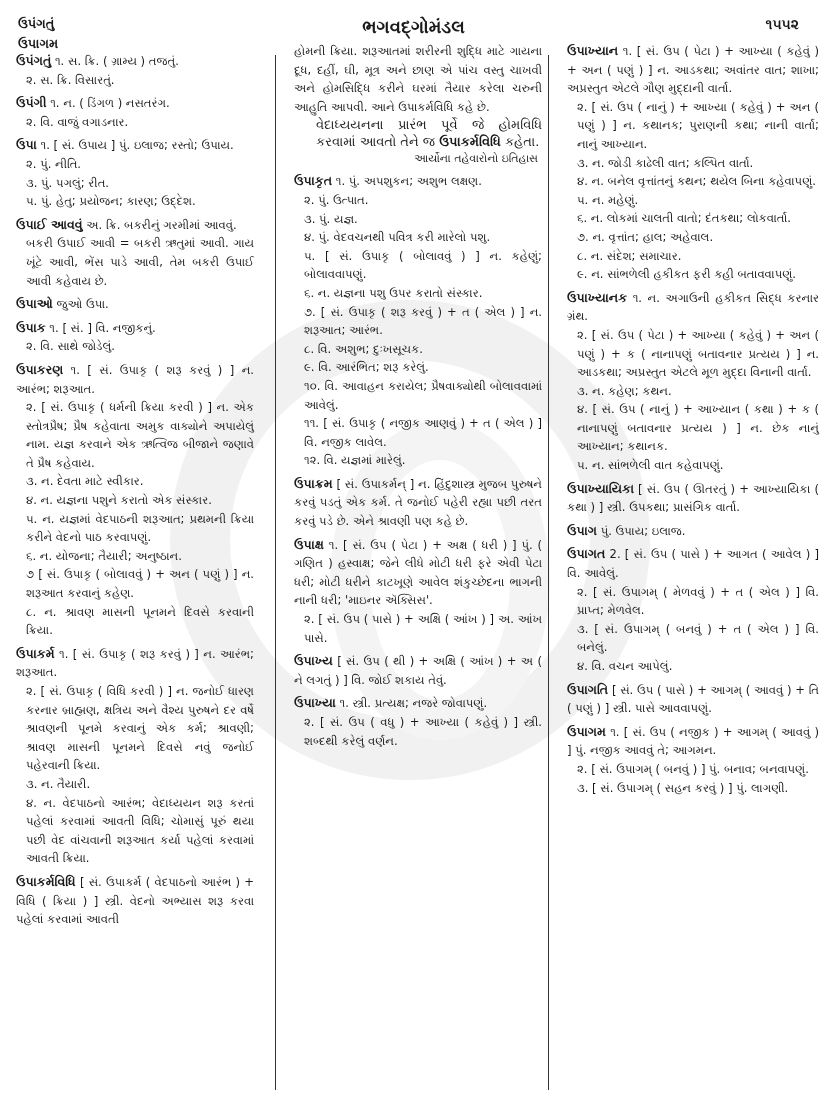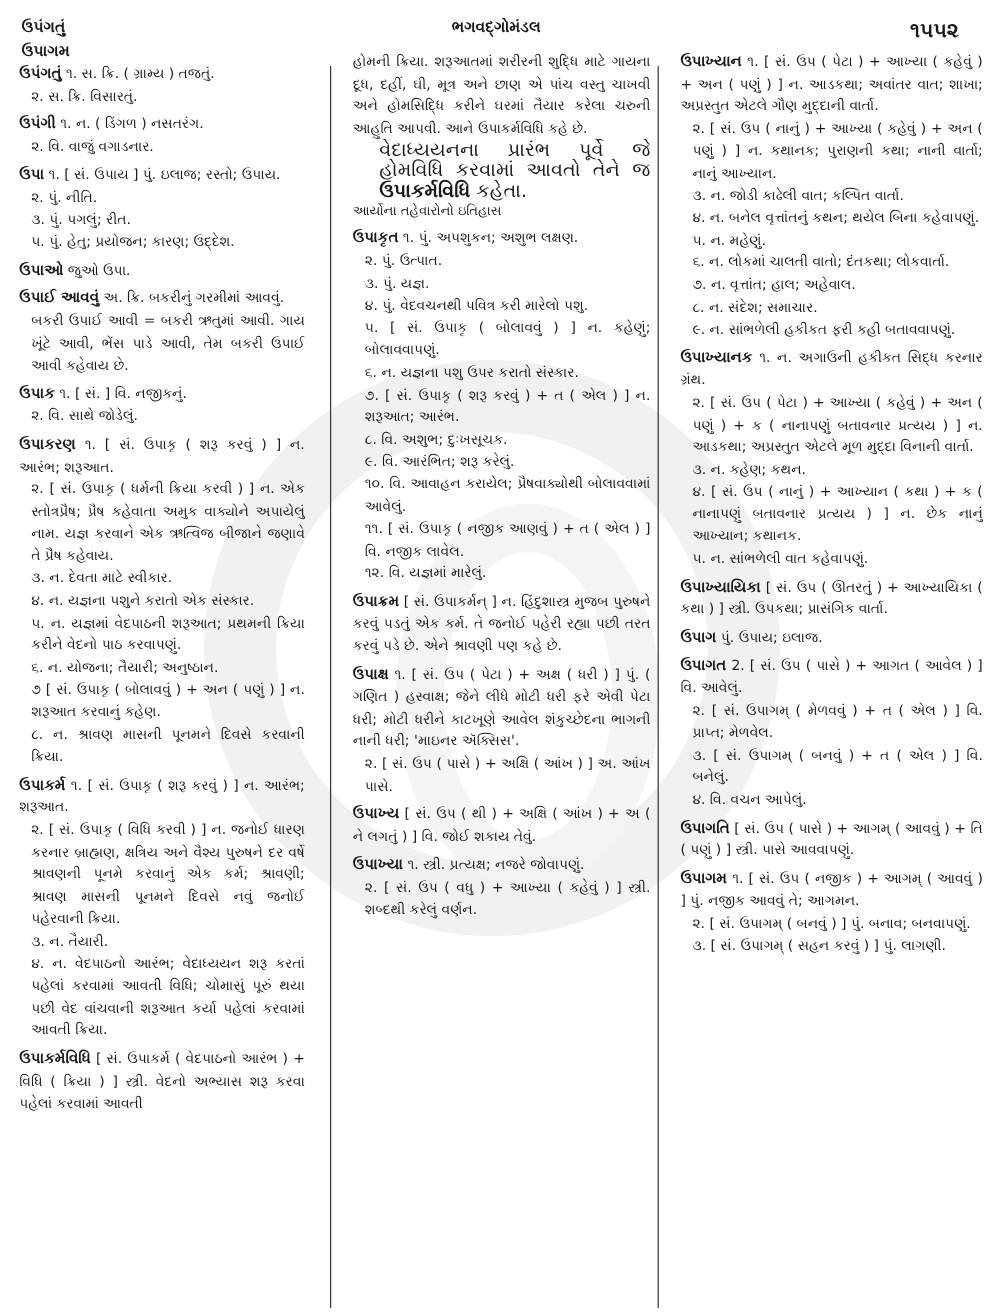--- a/index.html
+++ b/index.html
@@ -14,39 +14,39 @@
     border-radius: 50%; border: 60px solid #f1f1f1; box-sizing: border-box;
     pointer-events: none;
   }
   .watermark2 {
     position: absolute; left: 330px; top: 420px; width: 220px; height: 320px;
     border-radius: 50%; border: 40px solid #f4f4f4; box-sizing: border-box;
     pointer-events: none;
   }
   .header { position: absolute; top: 16px; left: 18px; right: 16px; height: 22px; }
   .hdr-left { position: absolute; left: 0; top: 0; font-size: 13px; font-weight: bold; }
-  .hdr-center { position: absolute; left: 0; right: 0; text-align: center; top: 0; font-size: 13px; font-weight: bold; }
-  .hdr-right { position: absolute; right: 10px; top: 0; font-size: 17px; font-weight: bold; }
+  .hdr-center { position: absolute; left: 0; right: 0; text-align: center; top: 0; font-size: 18px; font-weight: bold; }
+  .hdr-right { position: absolute; right: 10px; top: 0; font-size: 14px; font-weight: bold; }
   .guide2 { position: absolute; left: 18px; top: 36px; font-size: 13px; font-weight: bold; }
   .columns { position: absolute; top: 52px; left: 16px; width: 800px; height: 1035px; }
   .col {
     position: absolute; top: 0; bottom: 0; box-sizing: border-box;
     font-size: 11.6px; line-height: 18.6px; text-align: justify;
   }
   .col1 { left: 0; width: 258px; padding-right: 20px; }
   .col2 { left: 270px; width: 262px; padding-left: 8px; padding-right: 6px; top: -10px; }
   .col3 { left: 543px; width: 260px; padding-left: 8px; top: -10px; }
   .rule { position: absolute; width: 1px; background: #333; }
   .rule1 { left: 275px; top: 55px; height: 1035px; }
   .rule2 { left: 548px; top: 55px; height: 1035px; }
   .entry { margin-bottom: 5px; }
   .hw { font-weight: bold; font-size: 12.6px; }
   .sense { display: block; padding-left: 10px; text-indent: 0; }
-  .quote { display: block; padding-left: 22px; font-size: 16px; line-height: 17px; }
-  .quote-src { display: block; font-size: 11px; line-height: 17px; padding-right: 4px; }
+  .quote { display: block; padding-left: 22px; font-size: 13px; line-height: 17px; }
+  .quote-src { display: block; text-align: right; font-size: 11px; line-height: 17px; padding-right: 4px; }
   .qhw { font-weight: bold; }
 </style>
 </head>
 <body>
 
 <div class="page">
   <div class="watermark"></div>
   <div class="watermark2"></div>
 
   <div class="header">
@@ -57,22 +57,22 @@
   <div class="guide2">ઉપાગમ</div>
 
   <div class="rule rule1"></div>
   <div class="rule rule2"></div>
 
   <div class="columns">
     <div class="col col1" id="col0">
         <div class="entry"><span class="hw">ઉપંગતું</span> <span>૧. સ. ક્રિ. ( ગ્રામ્ય ) તજતું.</span><span class="sense">૨. સ. ક્રિ. વિસારતું.</span></div>
         <div class="entry"><span class="hw">ઉપંગી</span> <span>૧. ન. ( ડિંગળ ) નસતરંગ.</span><span class="sense">૨. વિ. વાજું વગાડનાર.</span></div>
         <div class="entry"><span class="hw">ઉપા</span> <span>૧. [ સં. ઉપાય ] પું. ઇલાજ; રસ્તો; ઉપાય.</span><span class="sense">૨. પું. નીતિ.</span><span class="sense">૩. પું. પગલું; રીત.</span><span class="sense">૫. પું. હેતુ; પ્રયોજન; કારણ; ઉદ્દેશ.</span></div>
+        <div class="entry"><span class="hw">ઉપાઈ આવવું</span> <span>અ. ક્રિ. બકરીનું ગરમીમાં આવવું.</span><span class="sense">બકરી ઉપાઈ આવી = બકરી ઋતુમાં આવી. ગાય ખૂંટે આવી, ભેંસ પાડે આવી, તેમ બકરી ઉપાઈ આવી કહેવાય છે.</span></div>
         <div class="entry"><span class="hw">ઉપાઓ</span> <span>જુઓ ઉપા.</span></div>
-        <div class="entry"><span class="hw">ઉપાઈ આવવું</span> <span>અ. ક્રિ. બકરીનું ગરમીમાં આવવું.</span><span class="sense">બકરી ઉપાઈ આવી = બકરી ઋતુમાં આવી. ગાય ખૂંટે આવી, ભેંસ પાડે આવી, તેમ બકરી ઉપાઈ આવી કહેવાય છે.</span></div>
         <div class="entry"><span class="hw">ઉપાક</span> <span>૧. [ સં. ] વિ. નજીકનું.</span><span class="sense">૨. વિ. સાથે જોડેલું.</span></div>
         <div class="entry"><span class="hw">ઉપાકરણ</span> <span>૧. [ સં. ઉપાકૃ ( શરૂ કરવું ) ] ન. આરંભ; શરૂઆત.</span><span class="sense">૨. [ સં. ઉપાકૃ ( ધર્મની ક્રિયા કરવી ) ] ન. એક સ્તોત્રપ્રૈષ; પ્રૈષ કહેવાતા અમુક વાક્યોને અપાયેલું નામ. યજ્ઞ કરવાને એક ઋત્વિજ બીજાને જણાવે તે પ્રૈષ કહેવાય.</span><span class="sense">૩. ન. દેવતા માટે સ્વીકાર.</span><span class="sense">૪. ન. યજ્ઞના પશુને કરાતો એક સંસ્કાર.</span><span class="sense">૫. ન. યજ્ઞમાં વેદપાઠની શરૂઆત; પ્રથમની ક્રિયા કરીને વેદનો પાઠ કરવાપણું.</span><span class="sense">૬. ન. યોજના; તૈયારી; અનુષ્ઠાન.</span><span class="sense">૭ [ સં. ઉપાકૃ ( બોલાવવું ) + અન ( પણું ) ] ન. શરૂઆત કરવાનું કહેણ.</span><span class="sense">૮. ન. શ્રાવણ માસની પૂનમને દિવસે કરવાની ક્રિયા.</span></div>
         <div class="entry"><span class="hw">ઉપાકર્મ</span> <span>૧. [ સં. ઉપાકૃ ( શરૂ કરવું ) ] ન. આરંભ; શરૂઆત.</span><span class="sense">૨. [ સં. ઉપાકૃ ( વિધિ કરવી ) ] ન. જનોઈ ધારણ કરનાર બ્રાહ્મણ, ક્ષત્રિય અને વૈશ્ય પુરુષને દર વર્ષે શ્રાવણની પૂનમે કરવાનું એક કર્મ; શ્રાવણી; શ્રાવણ માસની પૂનમને દિવસે નવું જનોઈ પહેરવાની ક્રિયા.</span><span class="sense">૩. ન. તૈયારી.</span><span class="sense">૪. ન. વેદપાઠનો આરંભ; વેદાધ્યયન શરૂ કરતાં પહેલાં કરવામાં આવતી વિધિ; ચોમાસું પૂરું થયા પછી વેદ વાંચવાની શરૂઆત કર્યા પહેલાં કરવામાં આવતી ક્રિયા.</span></div>
         <div class="entry"><span class="hw">ઉપાકર્મવિધિ</span> <span>[ સં. ઉપાકર્મ ( વેદપાઠનો આરંભ ) + વિધિ ( ક્રિયા ) ] સ્ત્રી. વેદનો અભ્યાસ શરૂ કરવા પહેલાં કરવામાં આવતી</span></div>
       </div>
     <div class="col col2" id="col1">
       <div class="entry">
         <span>હોમની ક્રિયા. શરૂઆતમાં શરીરની શુદ્ધિ માટે ગાયના દૂધ, દહીં, ઘી, મૂત્ર અને છાણ એ પાંચ વસ્તુ ચાખવી અને હોમસિદ્ધિ કરીને ઘરમાં તૈયાર કરેલા ચરુની આહુતિ આપવી. આને ઉપાકર્મવિધિ કહે છે.</span>
         <span class="quote"><span>વેદાધ્યયનના પ્રારંભ પૂર્વે જે હોમવિધિ કરવામાં આવતો તેને જ</span> <span class="qhw">ઉપાકર્મવિધિ</span> <span>કહેતા.</span></span>
         <span class="quote-src">આર્યોના તહેવારોનો ઇતિહાસ</span>

